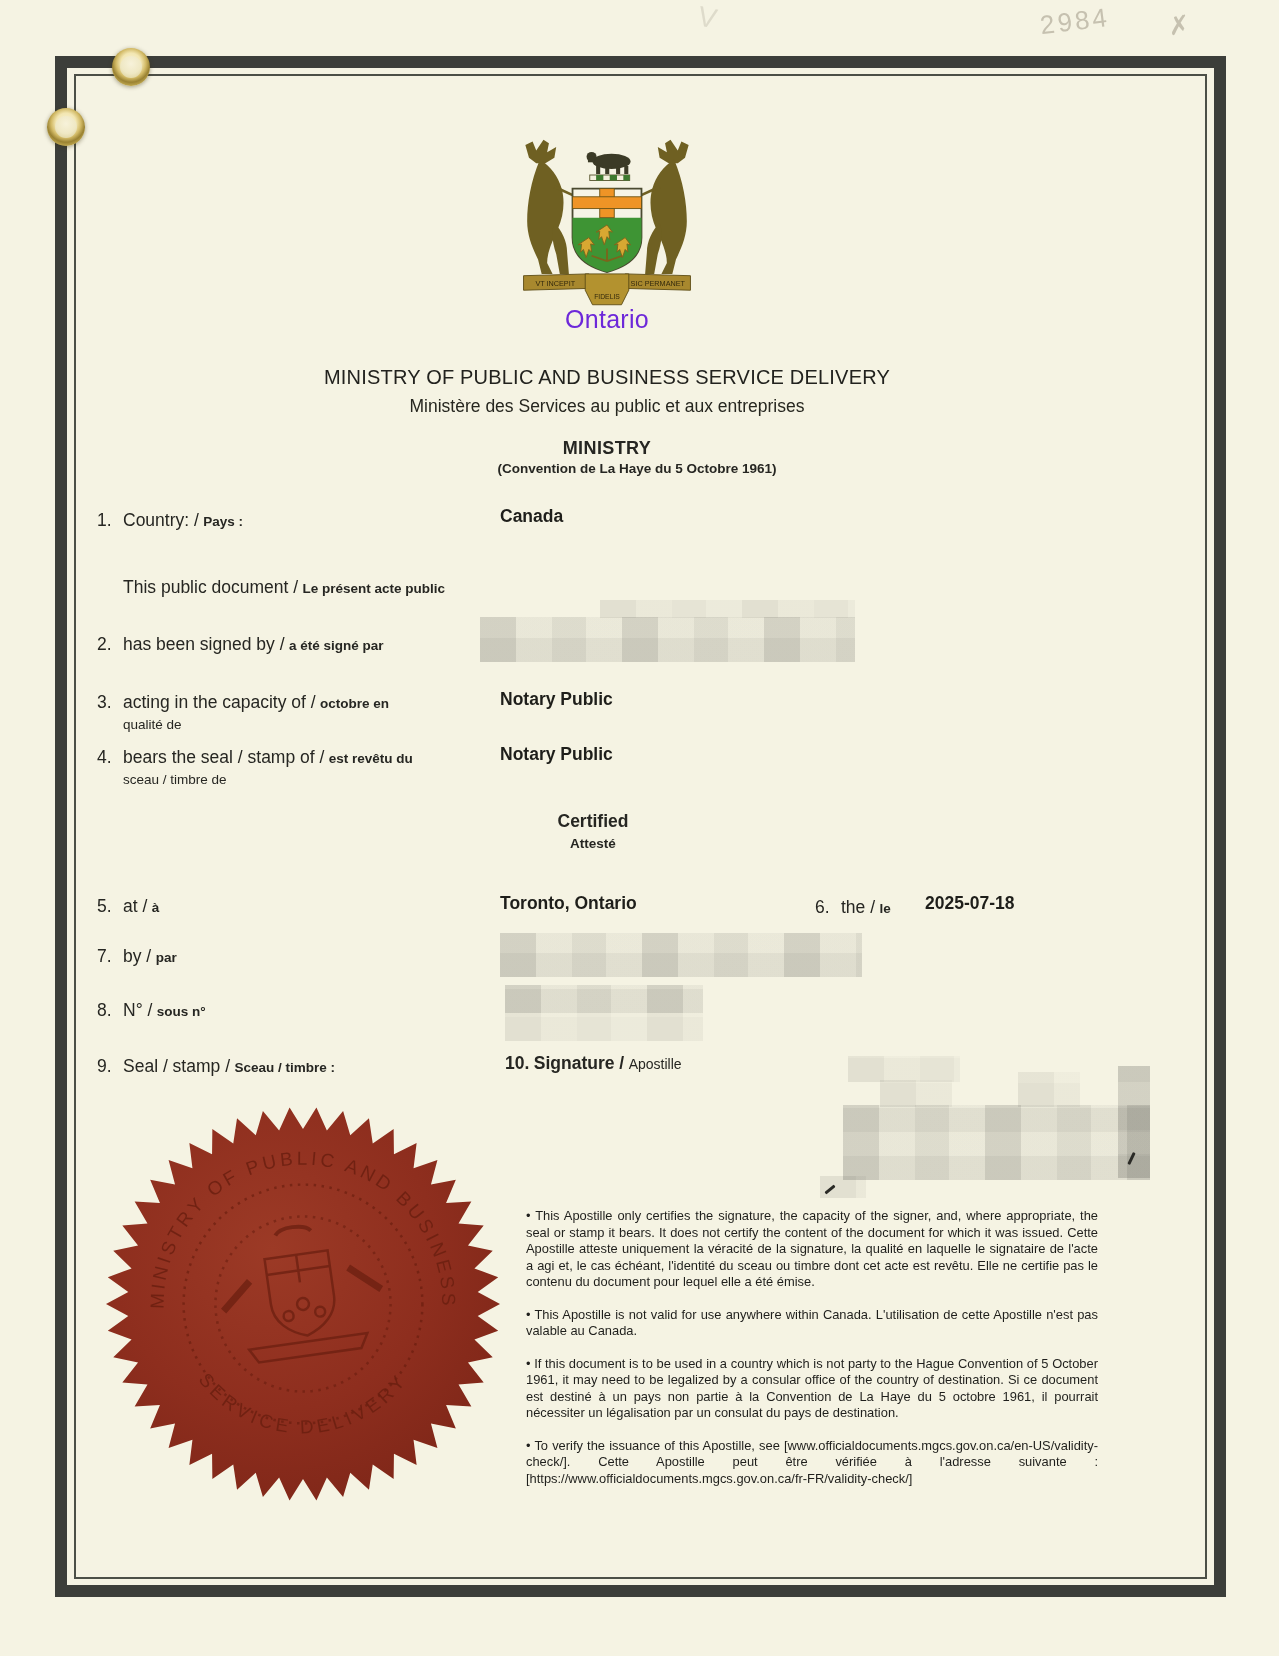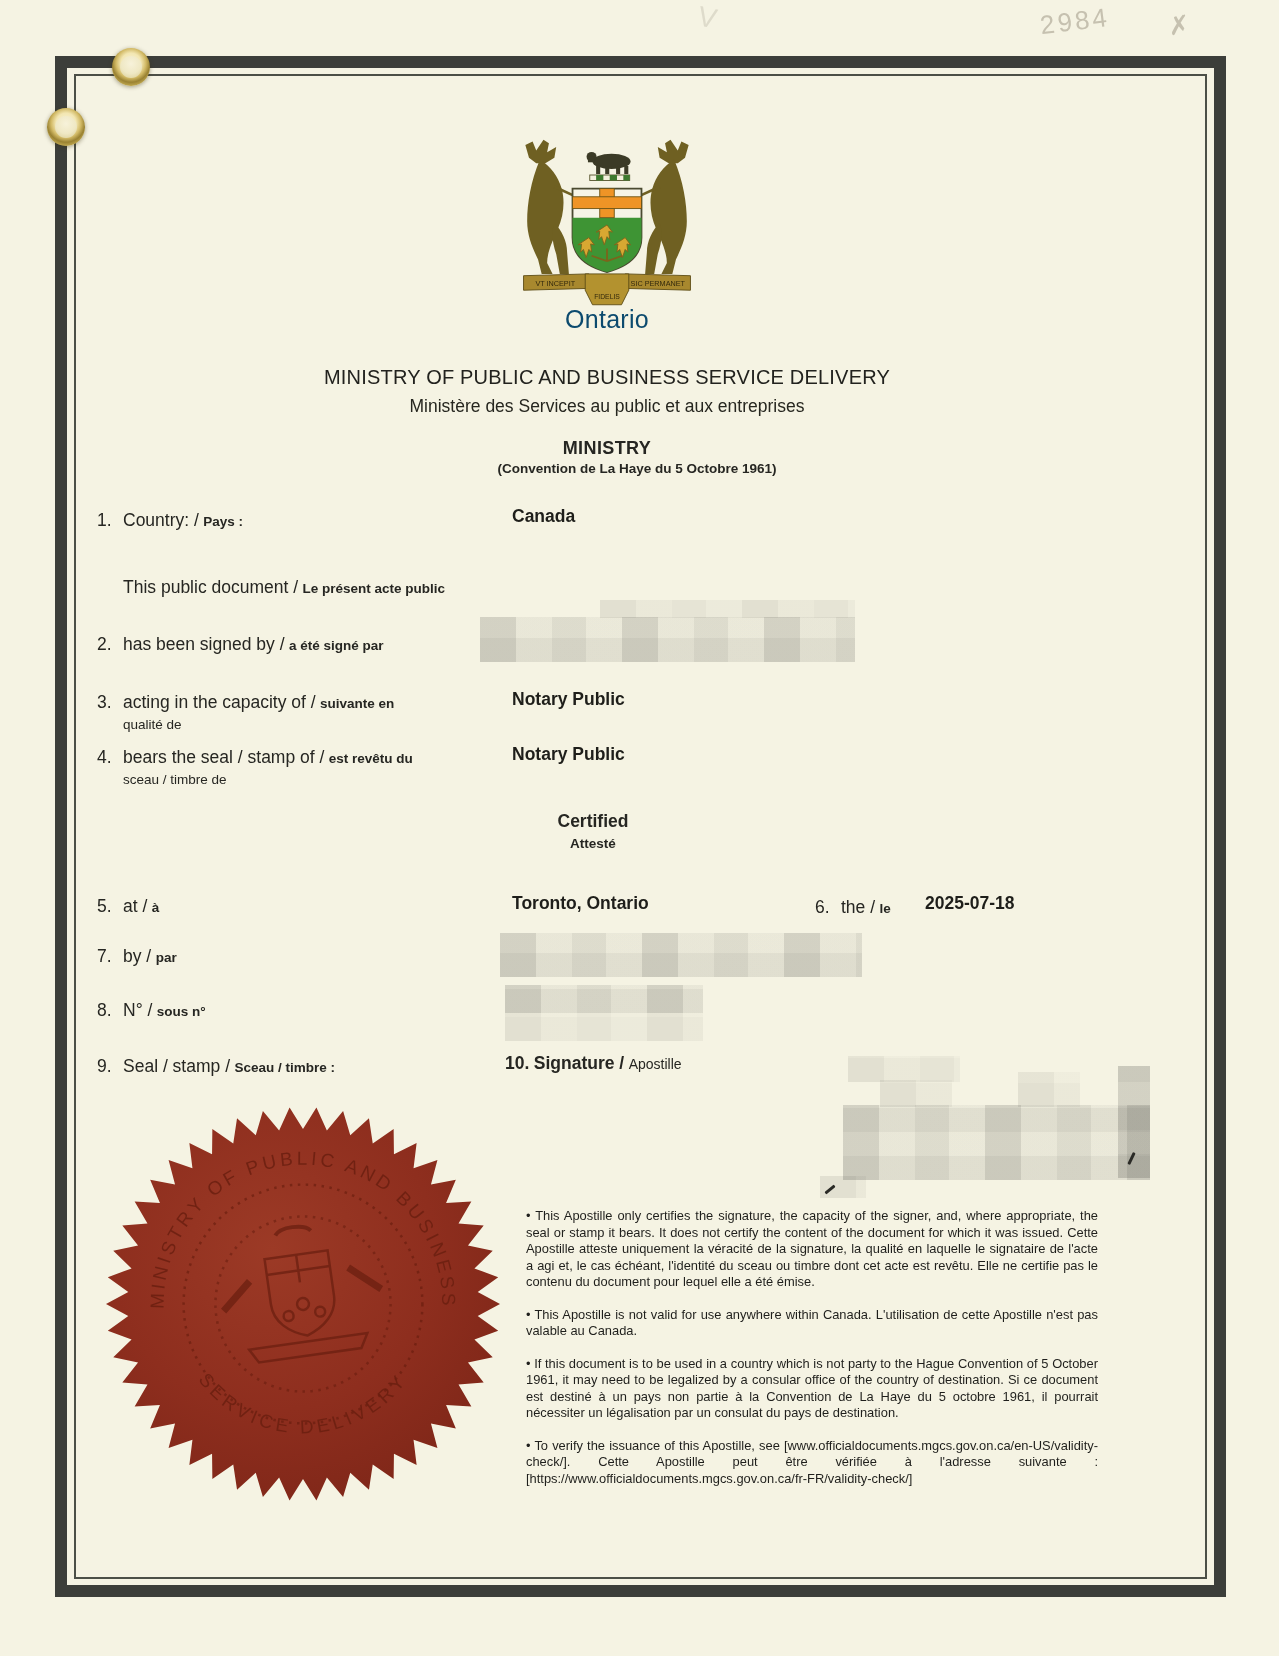--- a/index.html
+++ b/index.html
@@ -19,32 +19,32 @@
     box-shadow:0 1px 4px rgba(60,50,10,.45);}
   .grommet::after{content:"";position:absolute;left:8px;top:8px;width:22px;height:22px;border-radius:50%;
     background:radial-gradient(circle at 50% 35%, #f7f2da 0%, #efe8c4 55%, #d9cc92 100%);}
 
   
   .center-line{position:absolute;left:0;width:1214px;text-align:center;}
   .ministry-en{top:366px;font-size:20px;letter-spacing:.2px;color:#22221e;}
   .ministry-fr{top:396px;font-size:17.5px;color:#26261f;}
   .doc-title{top:438px;font-size:18px;font-weight:bold;letter-spacing:.4px;}
   .doc-subtitle{top:461px;font-size:13.5px;font-weight:bold;padding-left:30px;}
-  .wordmark{top:305px;font-size:25px;color:#0c4a6e;letter-spacing:.3px;}
+  .wordmark{top:305px;font-size:25px;color:#6d28d9;letter-spacing:.3px;}
 
   
   .flabel{position:absolute;left:97px;white-space:nowrap;}
   .flabel .num{display:inline-block;width:26px;font-size:17.5px;}
   .flabel .num10{display:inline-block;font-size:17.5px;font-weight:bold;}
   .flabel .en{font-size:17.5px;}
   .flabel .en-b{font-size:17.5px;font-weight:bold;}
   .flabel .fr{font-size:13.5px;font-weight:bold;}
   .flabel .fr-reg{font-size:14px;}
   .fr2{position:absolute;left:123px;font-size:13.5px;font-weight:normal;white-space:nowrap;}
-  .fvalue{position:absolute;left:512px;font-size:17.5px;font-weight:bold;white-space:nowrap;color:#1e1e1a;}
+  .fvalue{position:absolute;left:500px;font-size:17.5px;font-weight:bold;white-space:nowrap;color:#1e1e1a;}
   .certified{position:absolute;left:0;width:1186px;text-align:center;font-weight:bold;}
 
   
   .px{position:absolute;
     background-image:
       repeating-linear-gradient(90deg, rgba(95,95,88,.20) 0 36px, rgba(95,95,88,.05) 36px 72px, rgba(95,95,88,.13) 72px 106px, rgba(95,95,88,.04) 106px 142px),
       repeating-linear-gradient(0deg, rgba(95,95,88,.10) 0 24px, rgba(95,95,88,.03) 24px 48px);}
   .px.light{opacity:.45;}
   .ink{position:absolute;background:#2a2a26;border-radius:1px;}
 
@@ -145,21 +145,21 @@
   <span class="en">This public document /</span> <span class="fr">Le présent acte public</span>
 </div>
 
 <div class="flabel" style="top:634px;">
   <span class="num">2.</span><span class="en">has been signed by /</span> <span class="fr">a été signé par</span>
 </div>
 <div class="px light" style="left:600px;top:600px;width:255px;height:18px;"></div>
 <div class="px" style="left:480px;top:617px;width:375px;height:45px;"></div>
 
 <div class="flabel" style="top:692px;">
-  <span class="num">3.</span><span class="en">acting in the capacity of /</span> <span class="fr">suivante en</span>
+  <span class="num">3.</span><span class="en">acting in the capacity of /</span> <span class="fr">octobre en</span>
 </div>
 <div class="fr2" style="top:717px;">qualité de</div>
 <div class="fvalue" style="top:689px;">Notary Public</div>
 
 <div class="flabel" style="top:747px;">
   <span class="num">4.</span><span class="en">bears the seal / stamp of /</span> <span class="fr">est revêtu du</span>
 </div>
 <div class="fr2" style="top:772px;">sceau / timbre de</div>
 <div class="fvalue" style="top:744px;">Notary Public</div>
 

